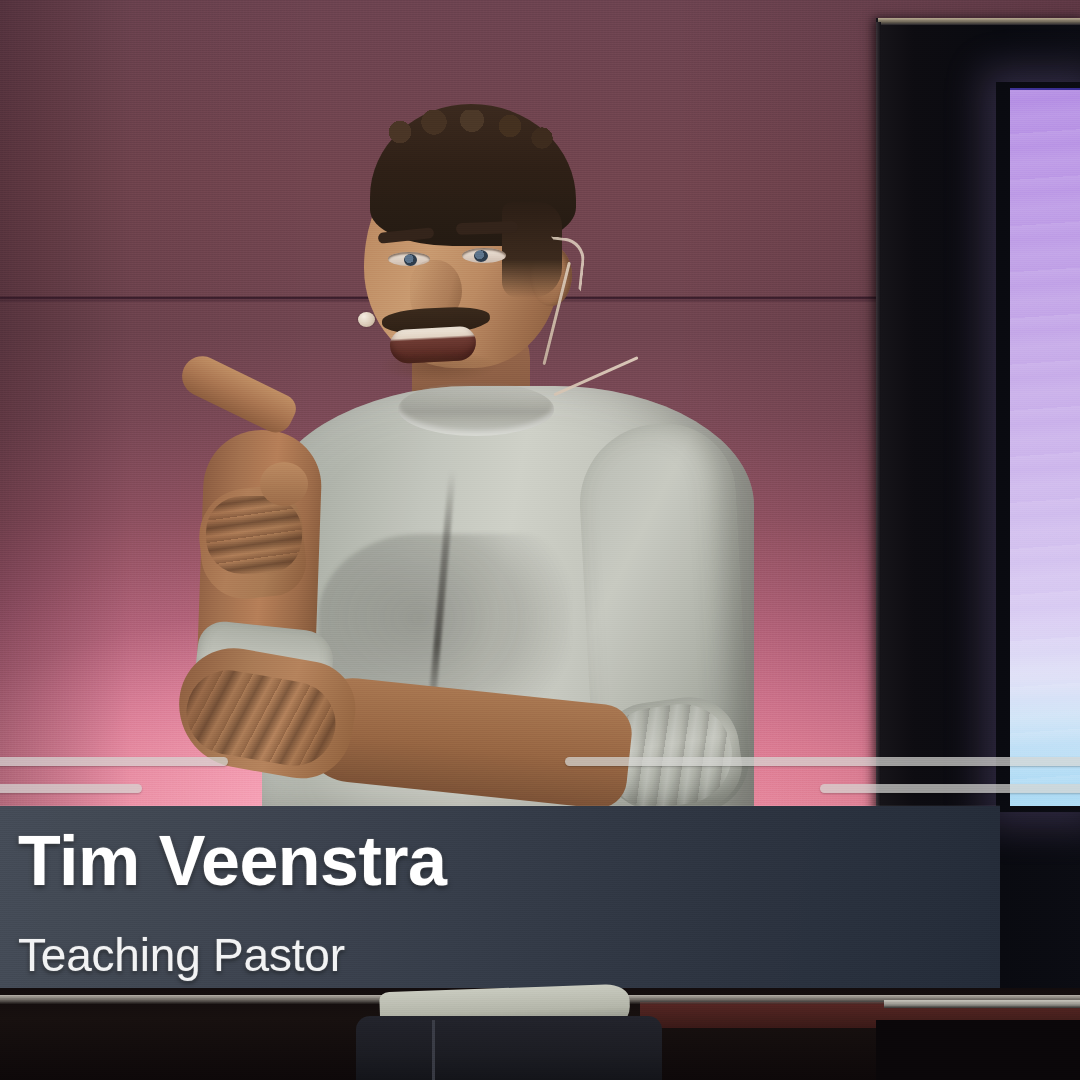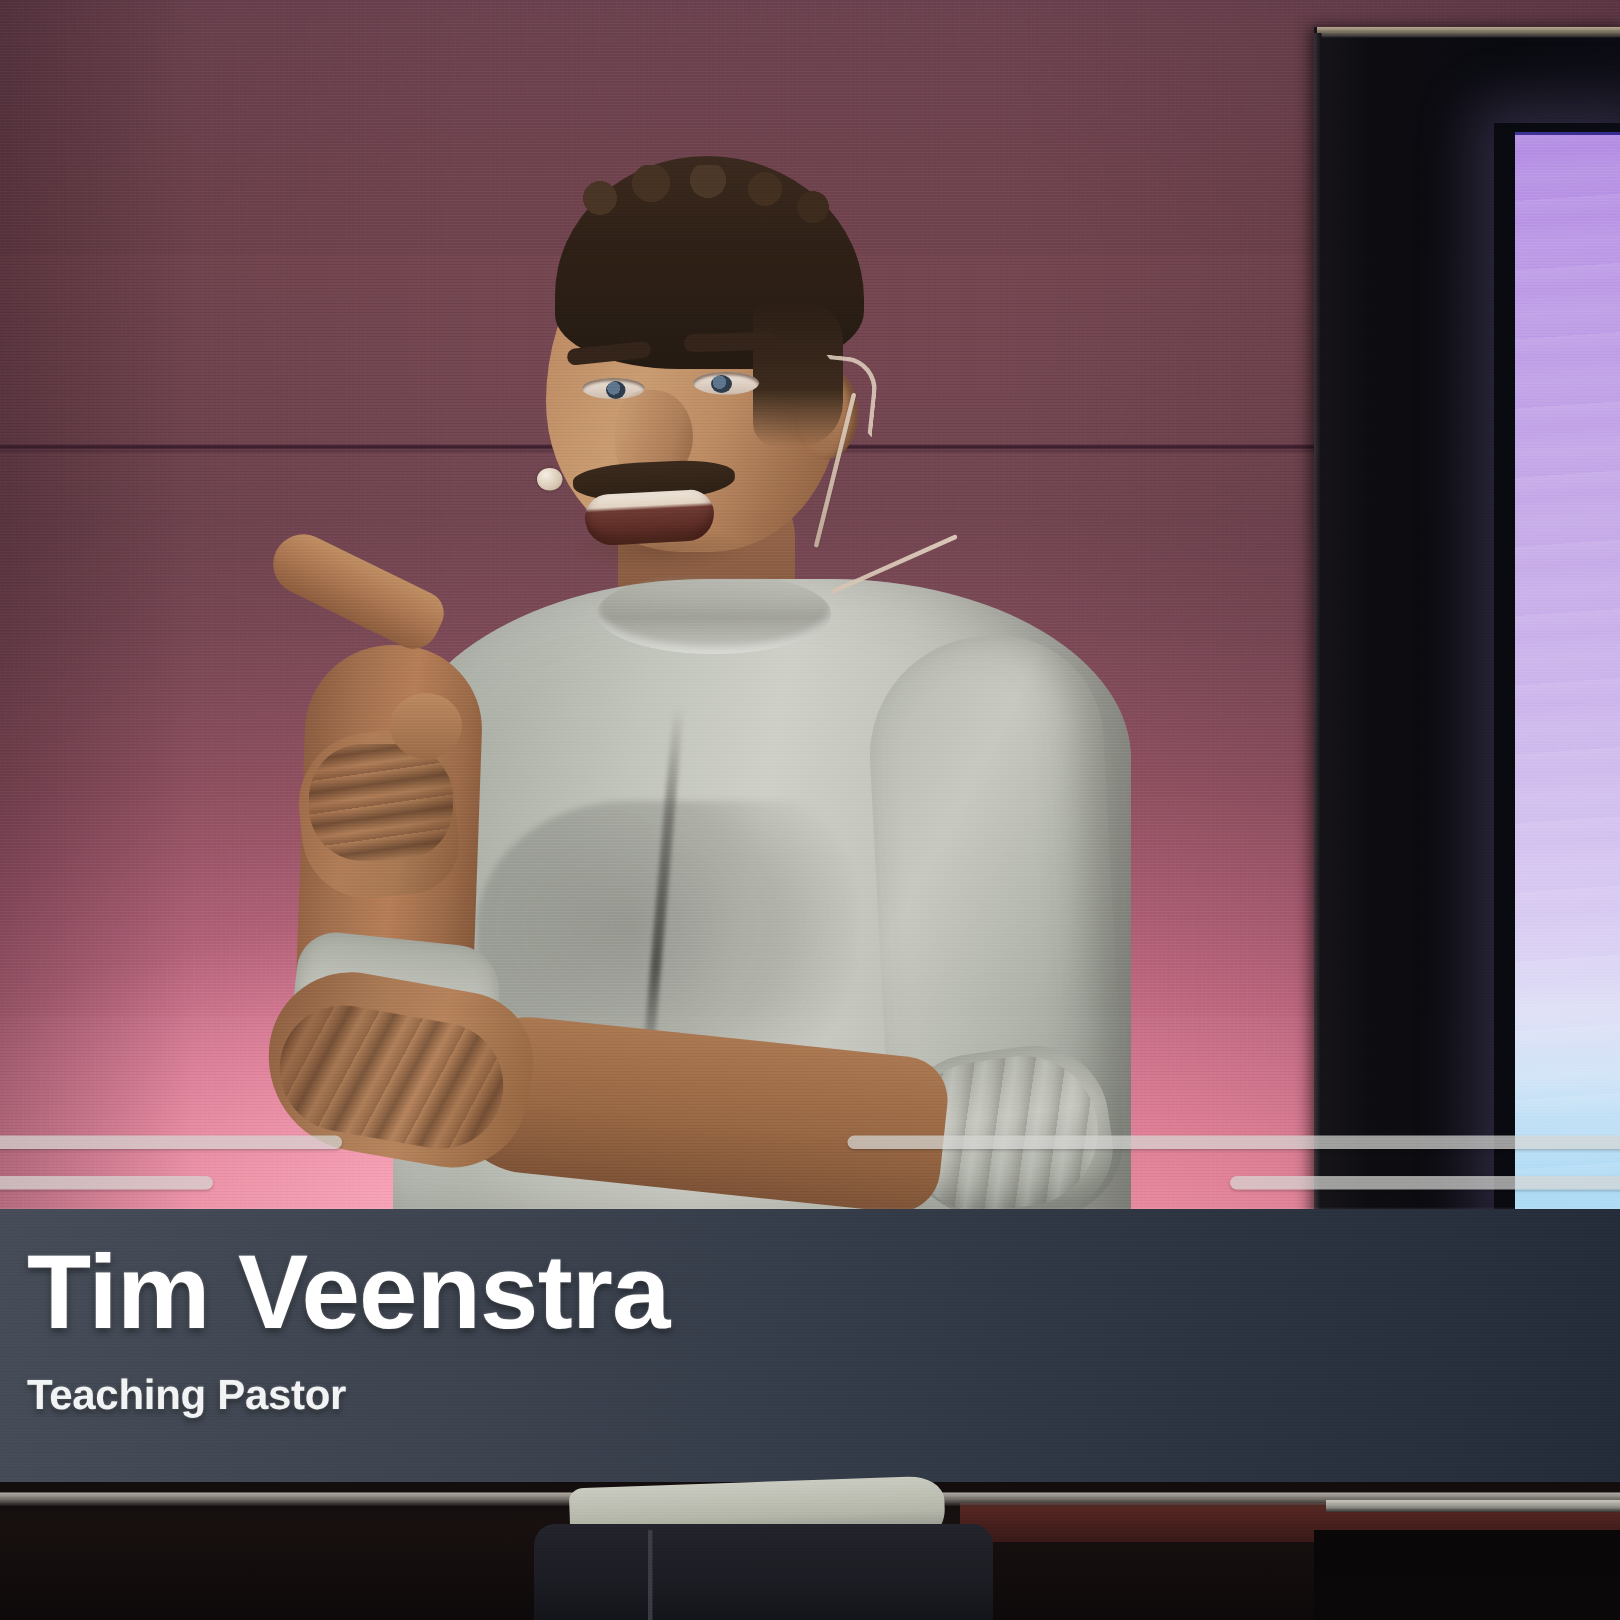--- a/index.html
+++ b/index.html
@@ -589,21 +589,21 @@
   .accent-bar.a1 { left: -10px;  top: 757px;  width: 238px; }
   .accent-bar.a2 { left: 565px;  top: 757px;  width: 525px; }
   .accent-bar.a3 { left: -10px;  top: 784px;  width: 152px; }
   .accent-bar.a4 { left: 820px;  top: 784px;  width: 270px; }
 
   
   .lower-third {
     position: absolute;
     left: 0;
     top: 806px;
-    width: 1080px;
+    width: 1000px;
     height: 182px;
     background: linear-gradient(100deg,
         #454c57 0%,
         #414853 14%,
         #3c434f 30%,
         #363d4a 46%,
         #313845 60%,
         #2c3340 74%,
         #282f3c 88%,
         #242b38 100%);
@@ -619,24 +619,24 @@
     color: #ffffff;
     font-size: 70px;
     font-weight: 700;
     line-height: 1.0;
     letter-spacing: -0.5px;
     text-shadow: 0 2px 5px rgba(0,0,0,.50), 0 0 2px rgba(255,255,255,.35);
     white-space: nowrap;
   }
   .lt-title {
     color: #f2f3f4;
-    font-size: 28px;
-    font-weight: 700;
+    font-size: 46px;
+    font-weight: 400;
     line-height: 1.0;
-    margin-top: 20px;
+    margin-top: 36px;
     letter-spacing: -0.2px;
     text-shadow: 0 2px 4px rgba(0,0,0,.50), 0 0 2px rgba(255,255,255,.30);
     white-space: nowrap;
   }
 
   
   .grain-overlay {
     position: absolute;
     left: 0; top: 0;
     width: 1080px; height: 1080px;

